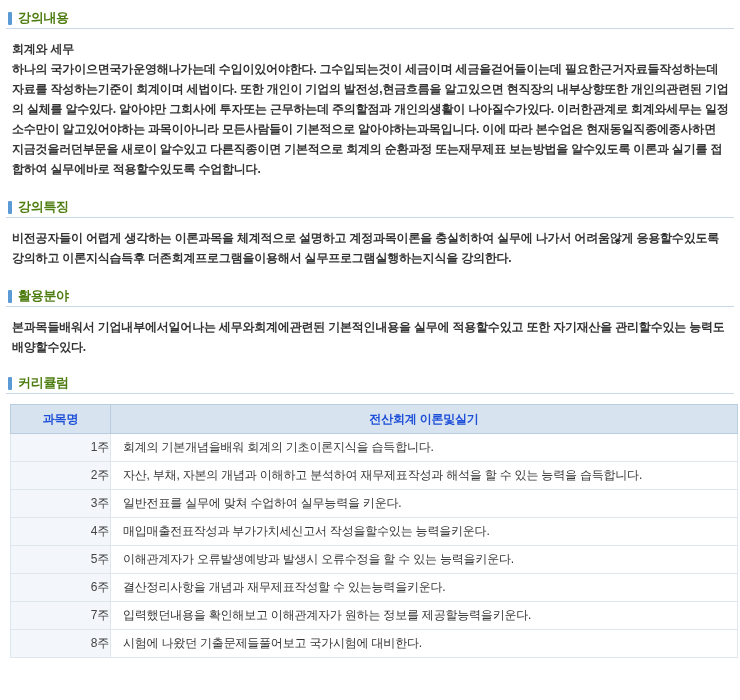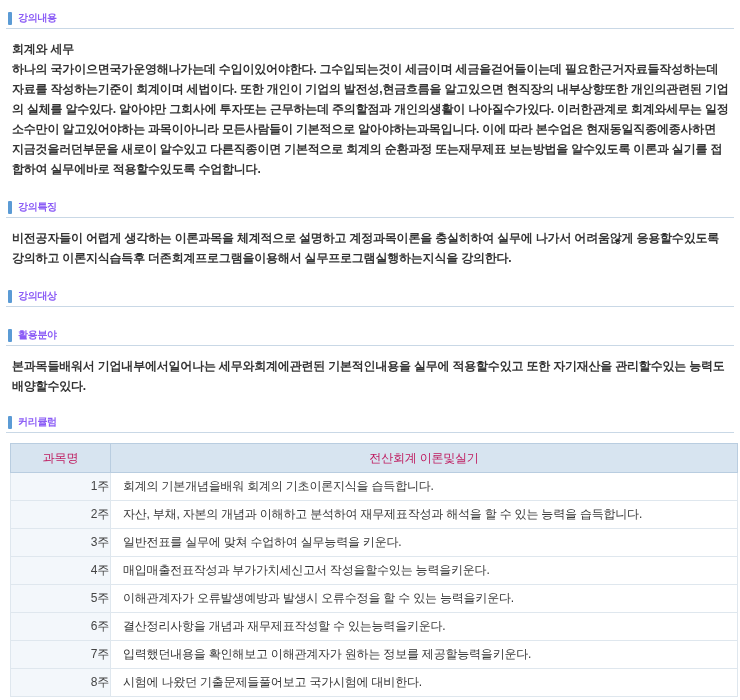--- a/index.html
+++ b/index.html
@@ -35,23 +35,23 @@
   }
   .sec-bar {
     width: 4px;
     height: 13px;
     background: #5b9bd5;
     border-radius: 1px;
     margin-right: 6px;
     flex: 0 0 auto;
   }
   .sec-title {
-    font-size: 10px;
+    font-size: 13px;
     font-weight: bold;
-    color: #8b5cf6;
+    color: #4d7c0f;
     letter-spacing: -0.3px;
     line-height: 14px;
   }
   .body-text {
     font-size: 12px;
     line-height: 20px;
     color: #333333;
     padding: 0 4px 0 6px;
     letter-spacing: -0.2px;
     text-align: left;
@@ -65,22 +65,22 @@
     width: 728px;
     margin-left: 4px;
     margin-top: 6px;
     table-layout: fixed;
   }
   table.curriculum th {
     background: #d7e4f0;
     border: 1px solid #b9cde0;
     height: 26px;
     font-size: 12px;
-    font-weight: normal;
-    color: #be185d;
+    font-weight: bold;
+    color: #1d4ed8;
     text-align: center;
     letter-spacing: -0.2px;
   }
   table.curriculum td {
     border: 1px solid #dfe7ee;
     height: 25px;
     font-size: 12px;
     color: #333333;
     letter-spacing: -0.2px;
   }
@@ -112,24 +112,20 @@
 
   <div class="section sec-gap-lg">
     <div class="sec-head">
       <span class="sec-bar"></span>
       <span class="sec-title">강의특징</span>
     </div>
     <div class="body-text">비전공자들이 어렵게 생각하는 이론과목을 체계적으로 설명하고 계정과목이론을 충실히하여 실무에 나가서 어려움않게 응용할수있도록 강의하고 이론지식습득후 더존회계프로그램을이용해서 실무프로그램실행하는지식을 강의한다.</div>
   </div>
 
   <div class="section sec-gap-lg">
-    <div class="sec-head">
-      <span class="sec-bar"></span>
-      <span class="sec-title">강의대상</span>
-    </div>
   </div>
 
   <div class="section sec-gap-md">
     <div class="sec-head">
       <span class="sec-bar"></span>
       <span class="sec-title">활용분야</span>
     </div>
     <div class="body-text">본과목들배워서 기업내부에서일어나는 세무와회계에관련된 기본적인내용을 실무에 적용할수있고 또한 자기재산을 관리할수있는 능력도배양할수있다.</div>
   </div>
 

